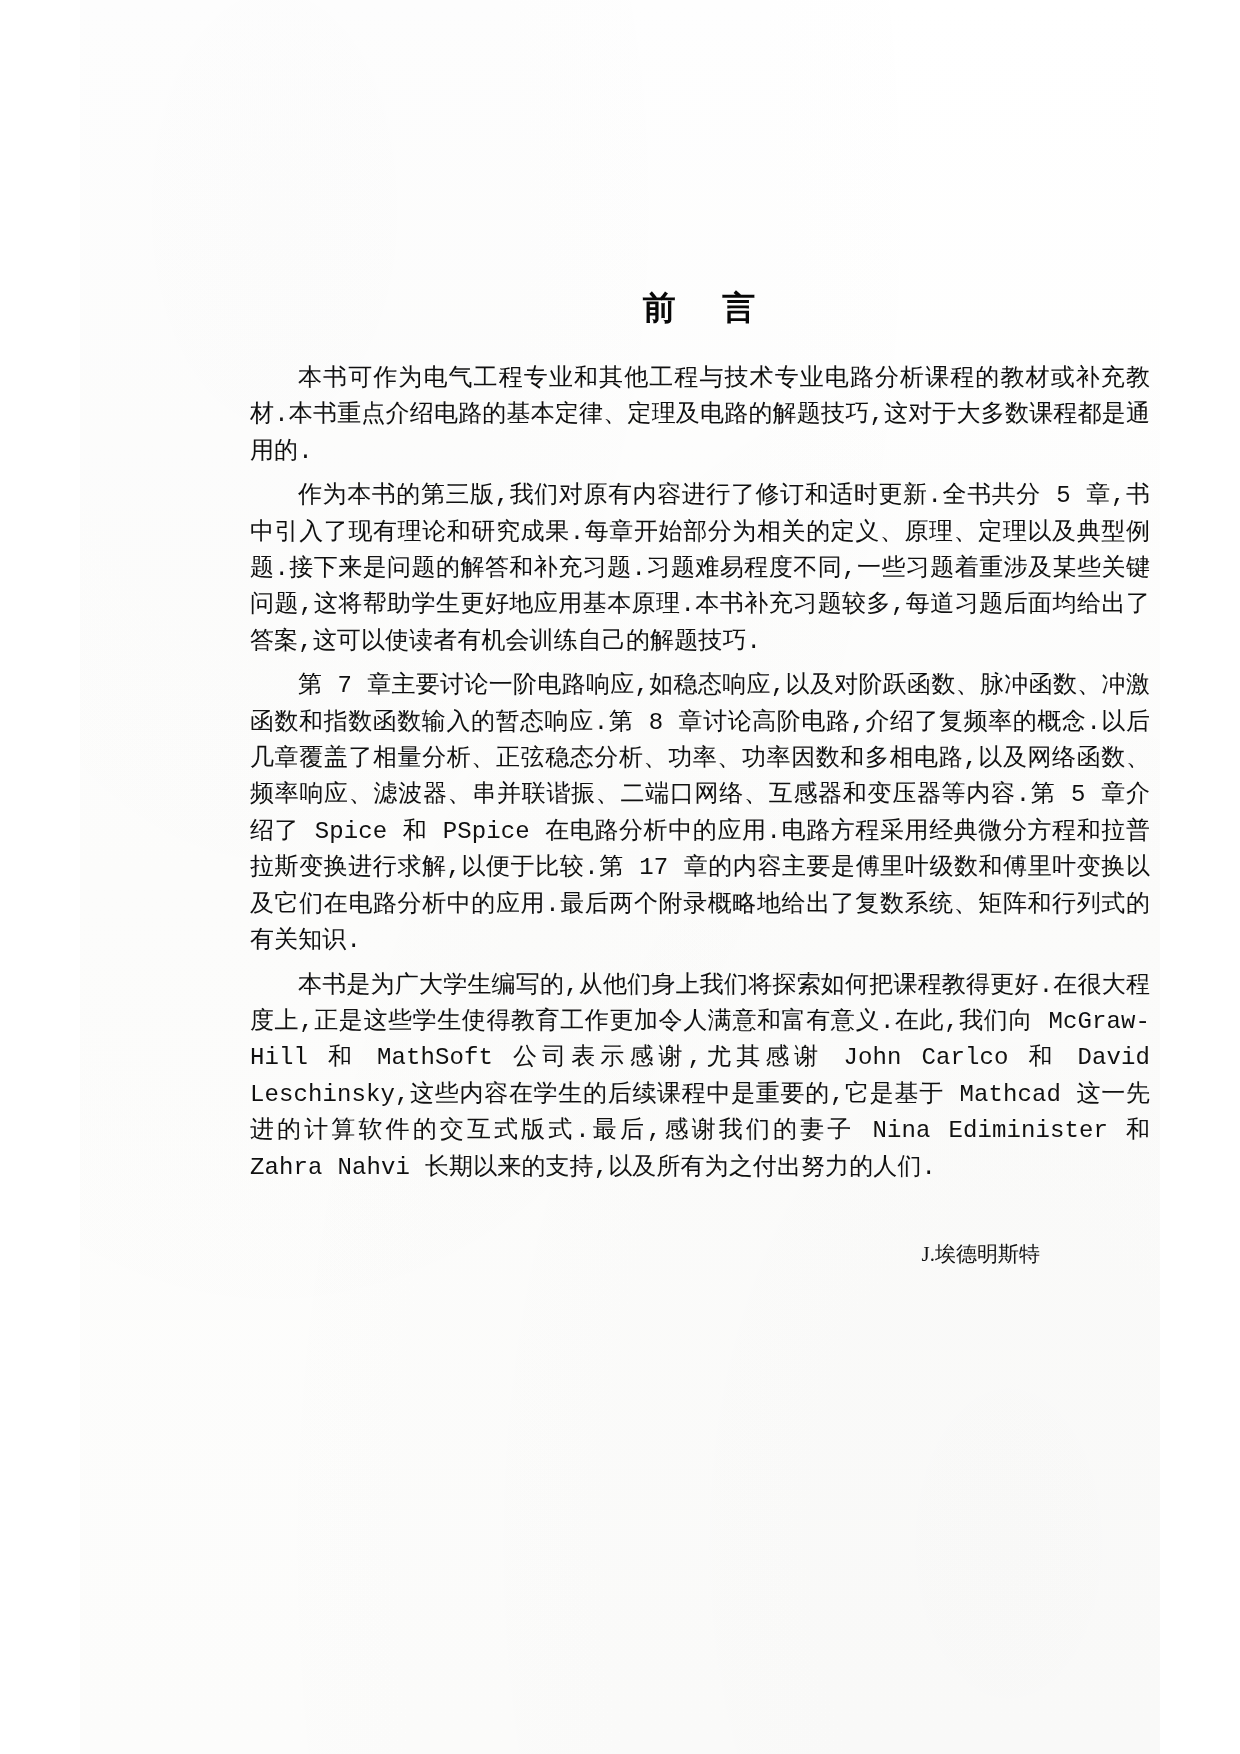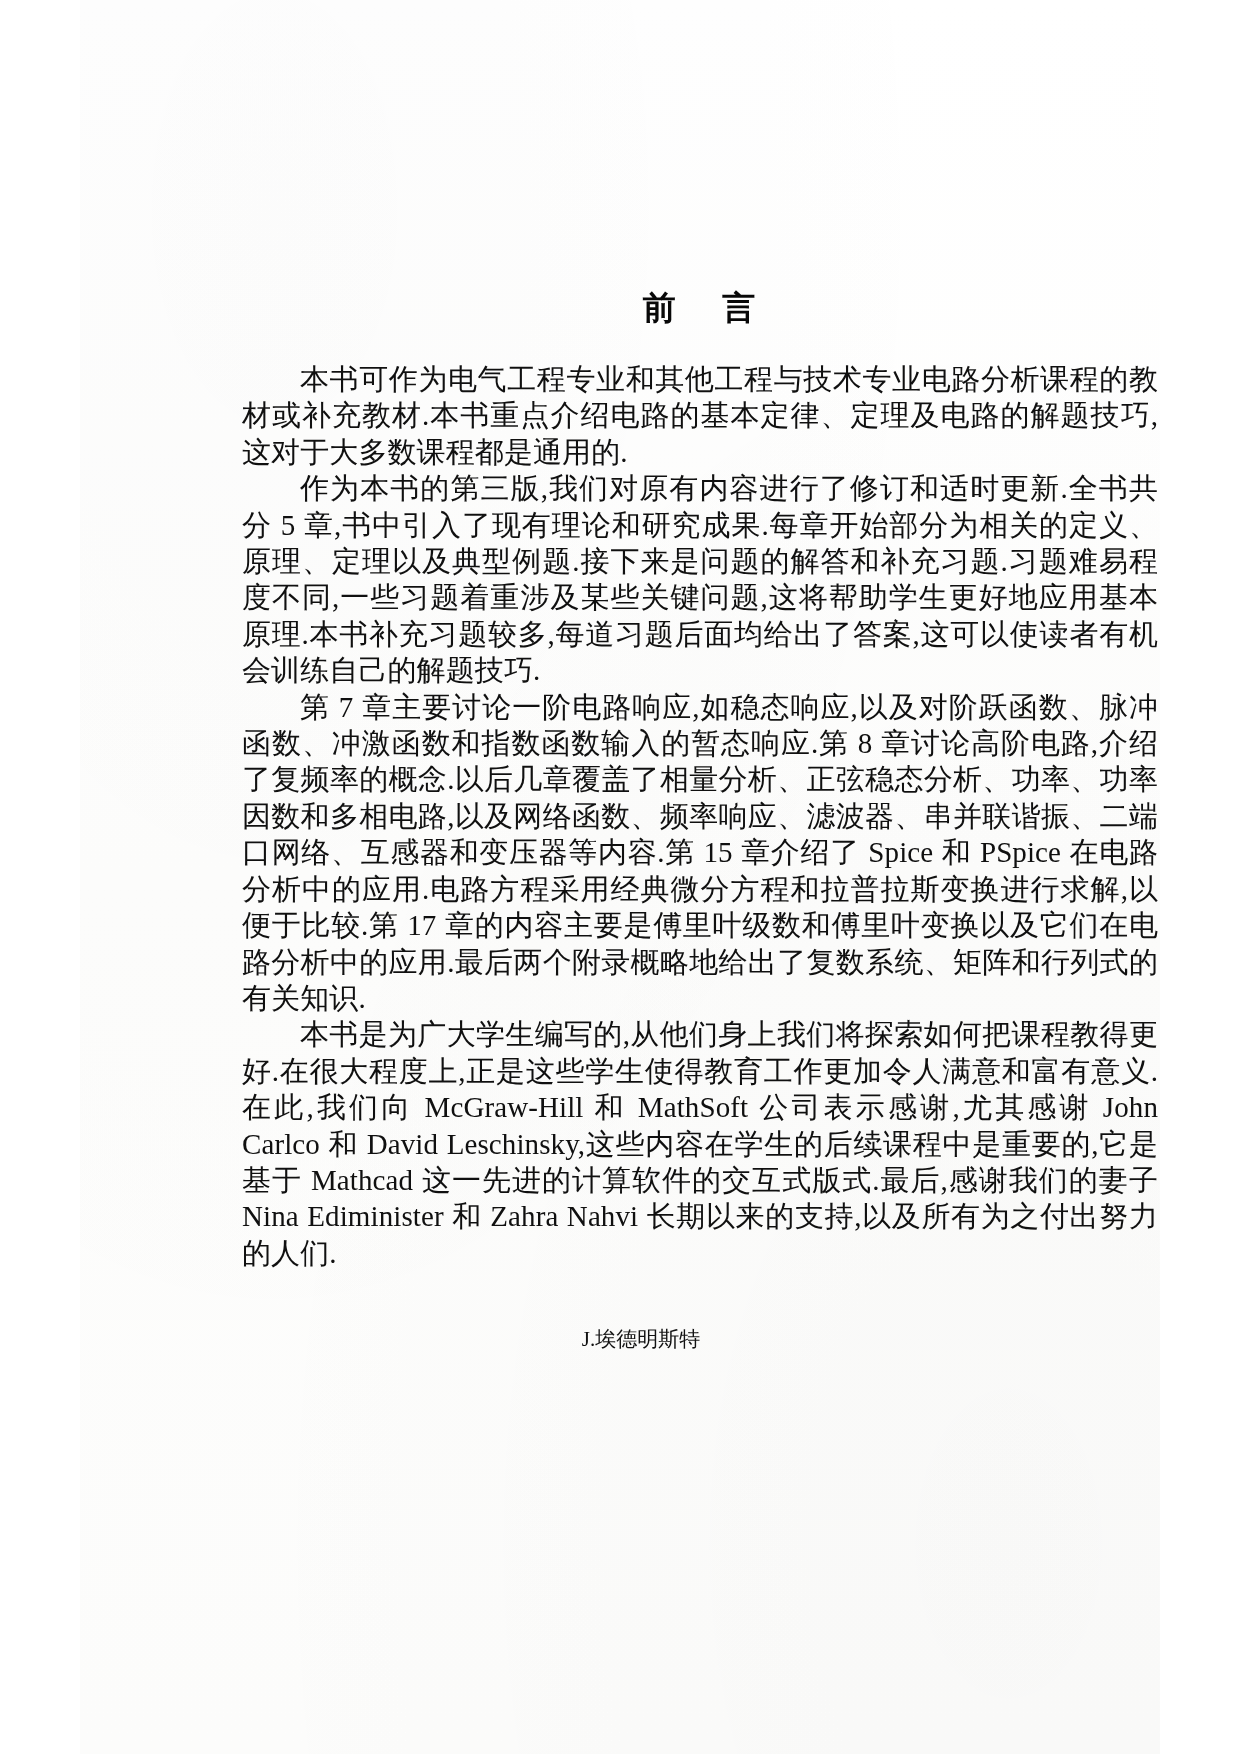--- a/index.html
+++ b/index.html
@@ -46,33 +46,34 @@
     color: #080808;
   }
   .title-inner {
     display: inline-block;
     white-space: pre;
   }
   .body-text {
     margin-top: 30px;
   }
   p.para {
-    margin: 0;
-    font-size: 29px;
+    margin: 8px;
+    font-size: 24px;
     line-height: 36.4px;
     text-align: justify;
     text-justify: inter-character;
     text-indent: 2em;
     color: #101010;
     letter-spacing: 0.1px;
     word-spacing: 0.02em;
+    font-family: Liberation Mono, monospace;
   }
   .signature {
     margin-top: 52px;
-    text-align: center;
+    text-align: right;
     padding-right: 118px;
     font-size: 21px;
     line-height: 33px;
     color: #121212;
   }
   .signature div {
     white-space: pre;
   }
   
   p.para, .doc-title, .signature {
@@ -86,21 +87,21 @@
 <div class="page">
   <div class="scan-tint"></div>
 
   <div class="content">
 
     <h1 class="doc-title"><span class="title-inner">前    言</span></h1>
 
     <div class="body-text">
       <p class="para">本书可作为电气工程专业和其他工程与技术专业电路分析课程的教材或补充教材.本书重点介绍电路的基本定律、定理及电路的解题技巧,这对于大多数课程都是通用的.</p>
       <p class="para">作为本书的第三版,我们对原有内容进行了修订和适时更新.全书共分 5 章,书中引入了现有理论和研究成果.每章开始部分为相关的定义、原理、定理以及典型例题.接下来是问题的解答和补充习题.习题难易程度不同,一些习题着重涉及某些关键问题,这将帮助学生更好地应用基本原理.本书补充习题较多,每道习题后面均给出了答案,这可以使读者有机会训练自己的解题技巧.</p>
-      <p class="para">第 7 章主要讨论一阶电路响应,如稳态响应,以及对阶跃函数、脉冲函数、冲激函数和指数函数输入的暂态响应.第 8 章讨论高阶电路,介绍了复频率的概念.以后几章覆盖了相量分析、正弦稳态分析、功率、功率因数和多相电路,以及网络函数、频率响应、滤波器、串并联谐振、二端口网络、互感器和变压器等内容.第 15 章介绍了 Spice 和 PSpice 在电路分析中的应用.电路方程采用经典微分方程和拉普拉斯变换进行求解,以便于比较.第 17 章的内容主要是傅里叶级数和傅里叶变换以及它们在电路分析中的应用.最后两个附录概略地给出了复数系统、矩阵和行列式的有关知识.</p>
+      <p class="para">第 7 章主要讨论一阶电路响应,如稳态响应,以及对阶跃函数、脉冲函数、冲激函数和指数函数输入的暂态响应.第 8 章讨论高阶电路,介绍了复频率的概念.以后几章覆盖了相量分析、正弦稳态分析、功率、功率因数和多相电路,以及网络函数、频率响应、滤波器、串并联谐振、二端口网络、互感器和变压器等内容.第 5 章介绍了 Spice 和 PSpice 在电路分析中的应用.电路方程采用经典微分方程和拉普拉斯变换进行求解,以便于比较.第 17 章的内容主要是傅里叶级数和傅里叶变换以及它们在电路分析中的应用.最后两个附录概略地给出了复数系统、矩阵和行列式的有关知识.</p>
       <p class="para">本书是为广大学生编写的,从他们身上我们将探索如何把课程教得更好.在很大程度上,正是这些学生使得教育工作更加令人满意和富有意义.在此,我们向 McGraw-Hill 和 MathSoft 公司表示感谢,尤其感谢 John Carlco 和 David Leschinsky,这些内容在学生的后续课程中是重要的,它是基于 Mathcad 这一先进的计算软件的交互式版式.最后,感谢我们的妻子 Nina Ediminister 和 Zahra Nahvi 长期以来的支持,以及所有为之付出努力的人们.</p>
     </div>
 
     <div class="signature">
       <div>J.埃德明斯特</div>
     </div>
 
   </div>
 </div>
 

